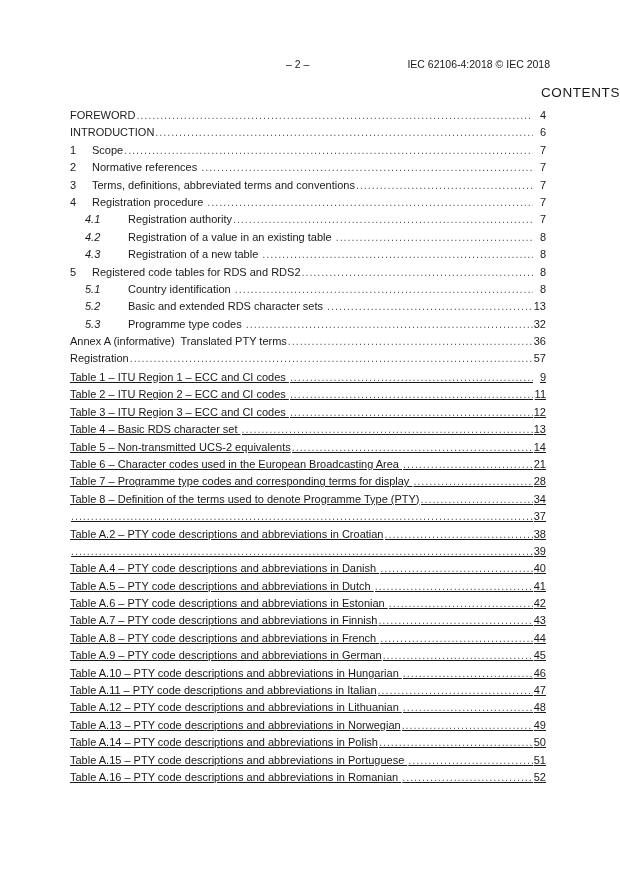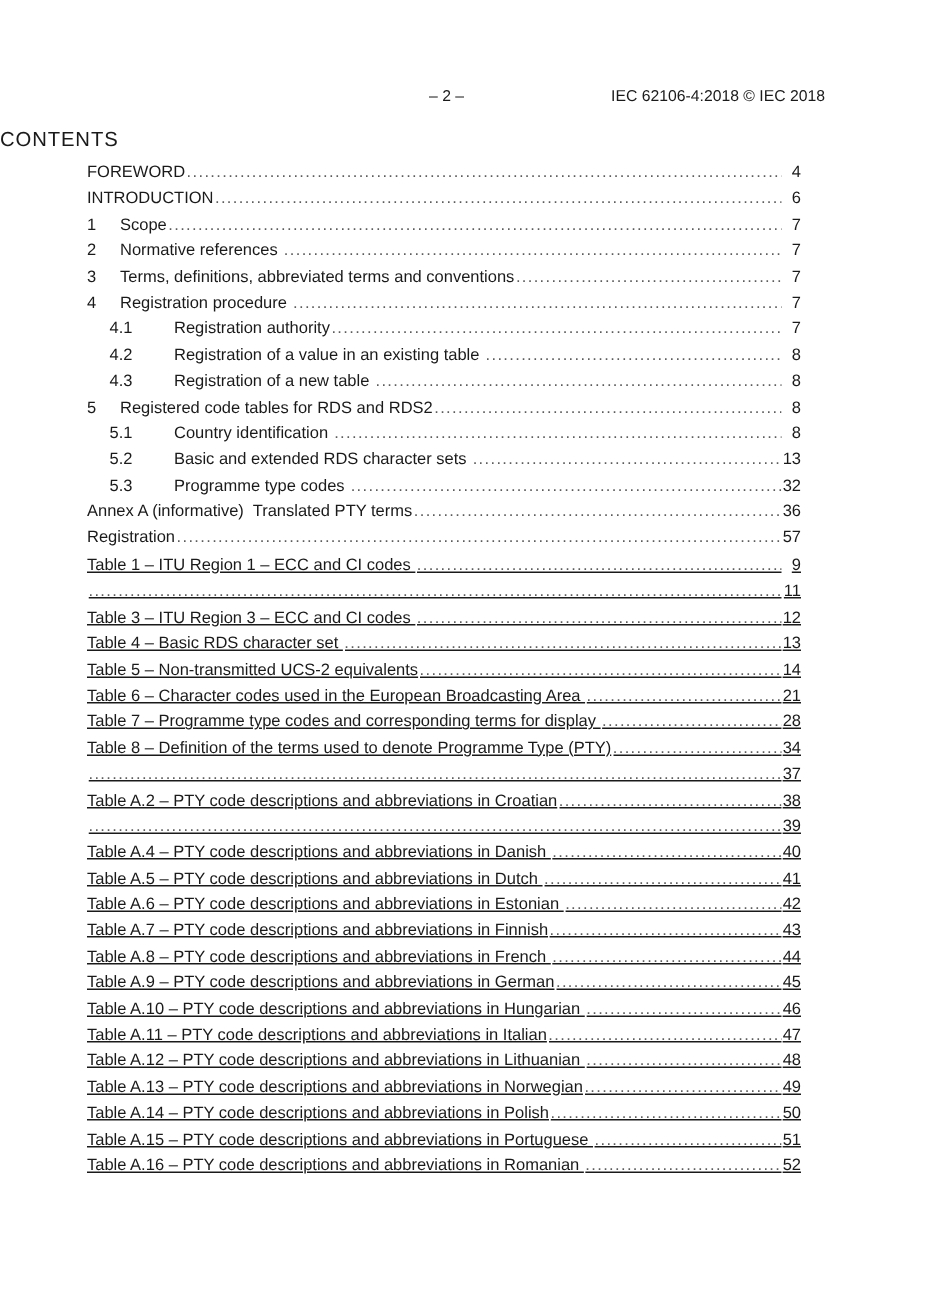--- a/index.html
+++ b/index.html
@@ -37,49 +37,49 @@
     top: 0;
     white-space: pre;
   }
 
   
   .contents-title {
     position: absolute;
     top: 85px;
     left: 0;
     width: 620px;
-    text-align: left;
+    text-align: right;
     font-size: 13.5px;
     letter-spacing: 0.6px;
   }
 
   
   .toc {
     position: absolute;
-    left: 58px;
+    left: 70px;
     width: 476px;
   }
   #toc-sections { top: 109px; }
   #toc-tables   { top: 371px; text-decoration: underline; }
 
   .toc-row {
     display: flex;
     align-items: baseline;
     height: 17.4px;
     font-size: 11px;
     white-space: pre;
   }
 
   
   .toc-num {
     flex: 0 0 auto;
     white-space: pre;
   }
   .toc-row.lvl1 .toc-num { width: 22px; }
-  .toc-row.lvl2 .toc-num { width: 43px; margin-left: 15px; }
+  .toc-row.lvl2 .toc-num { width: 43px; margin-left: 15px; font-style: italic; }
 
   .toc-label {
     flex: 0 0 auto;
     white-space: pre;
   }
 
   
   .toc-dots {
     flex: 1 1 auto;
     overflow: hidden;
@@ -120,21 +120,21 @@
     <div class="toc-row lvl1"><span class="toc-num">5</span><span class="toc-label">Registered code tables for RDS and RDS2</span><span class="toc-dots">....................................................................................................................................................</span><span class="toc-page">8</span></div>
     <div class="toc-row lvl2"><span class="toc-num">5.1</span><span class="toc-label">Country identification </span><span class="toc-dots">....................................................................................................................................................</span><span class="toc-page">8</span></div>
     <div class="toc-row lvl2"><span class="toc-num">5.2</span><span class="toc-label">Basic and extended RDS character sets </span><span class="toc-dots">....................................................................................................................................................</span><span class="toc-page">13</span></div>
     <div class="toc-row lvl2"><span class="toc-num">5.3</span><span class="toc-label">Programme type codes </span><span class="toc-dots">....................................................................................................................................................</span><span class="toc-page">32</span></div>
     <div class="toc-row plain"><span class="toc-label">Annex A (informative)  Translated PTY terms</span><span class="toc-dots">....................................................................................................................................................</span><span class="toc-page">36</span></div>
     <div class="toc-row plain"><span class="toc-label">Registration</span><span class="toc-dots">....................................................................................................................................................</span><span class="toc-page">57</span></div>
   </div>
 
 <div class="toc" id="toc-tables">
     <div class="toc-row plain"><span class="toc-label">Table 1 – ITU Region 1 – ECC and CI codes </span><span class="toc-dots">....................................................................................................................................................</span><span class="toc-page">9</span></div>
-    <div class="toc-row plain"><span class="toc-dots">....................................................................................................................................................</span><span class="toc-page">11</span></div>
+    <div class="toc-row plain"><span class="toc-label">Table 2 – ITU Region 2 – ECC and CI codes </span><span class="toc-dots">....................................................................................................................................................</span><span class="toc-page">11</span></div>
     <div class="toc-row plain"><span class="toc-label">Table 3 – ITU Region 3 – ECC and CI codes </span><span class="toc-dots">....................................................................................................................................................</span><span class="toc-page">12</span></div>
     <div class="toc-row plain"><span class="toc-label">Table 4 – Basic RDS character set </span><span class="toc-dots">....................................................................................................................................................</span><span class="toc-page">13</span></div>
     <div class="toc-row plain"><span class="toc-label">Table 5 – Non-transmitted UCS-2 equivalents</span><span class="toc-dots">....................................................................................................................................................</span><span class="toc-page">14</span></div>
     <div class="toc-row plain"><span class="toc-label">Table 6 – Character codes used in the European Broadcasting Area </span><span class="toc-dots">....................................................................................................................................................</span><span class="toc-page">21</span></div>
     <div class="toc-row plain"><span class="toc-label">Table 7 – Programme type codes and corresponding terms for display </span><span class="toc-dots">....................................................................................................................................................</span><span class="toc-page">28</span></div>
     <div class="toc-row plain"><span class="toc-label">Table 8 – Definition of the terms used to denote Programme Type (PTY)</span><span class="toc-dots">....................................................................................................................................................</span><span class="toc-page">34</span></div>
     <div class="toc-row plain"><span class="toc-dots">....................................................................................................................................................</span><span class="toc-page">37</span></div>
     <div class="toc-row plain"><span class="toc-label">Table A.2 – PTY code descriptions and abbreviations in Croatian</span><span class="toc-dots">....................................................................................................................................................</span><span class="toc-page">38</span></div>
     <div class="toc-row plain"><span class="toc-dots">....................................................................................................................................................</span><span class="toc-page">39</span></div>
     <div class="toc-row plain"><span class="toc-label">Table A.4 – PTY code descriptions and abbreviations in Danish </span><span class="toc-dots">....................................................................................................................................................</span><span class="toc-page">40</span></div>

